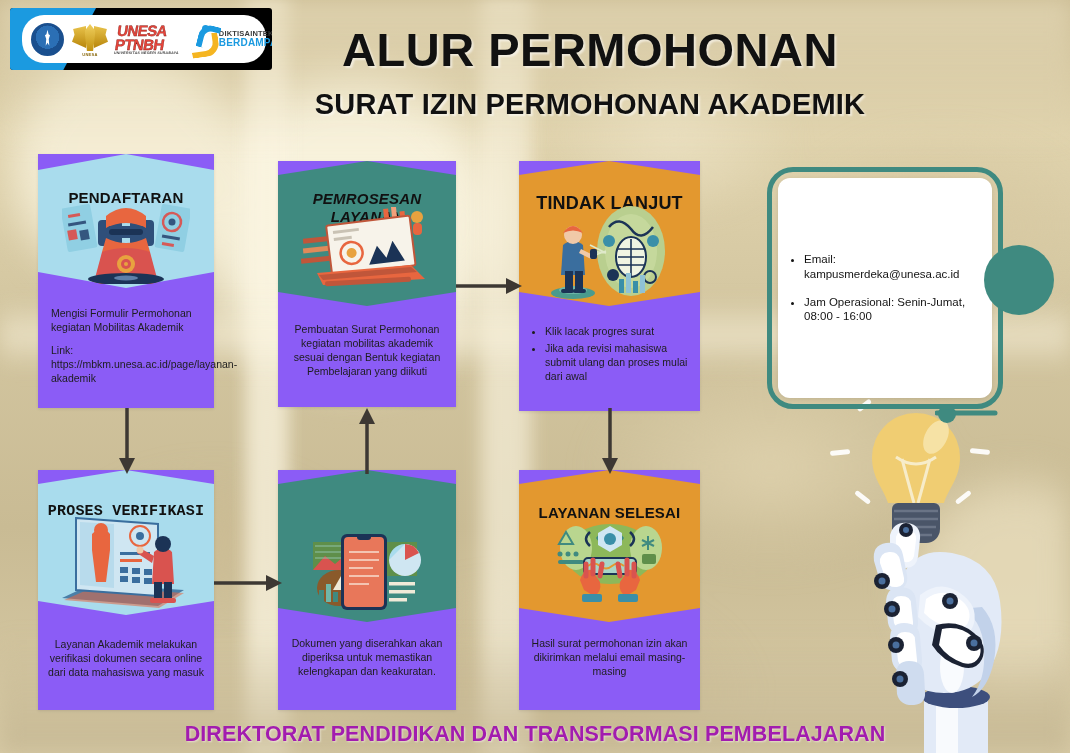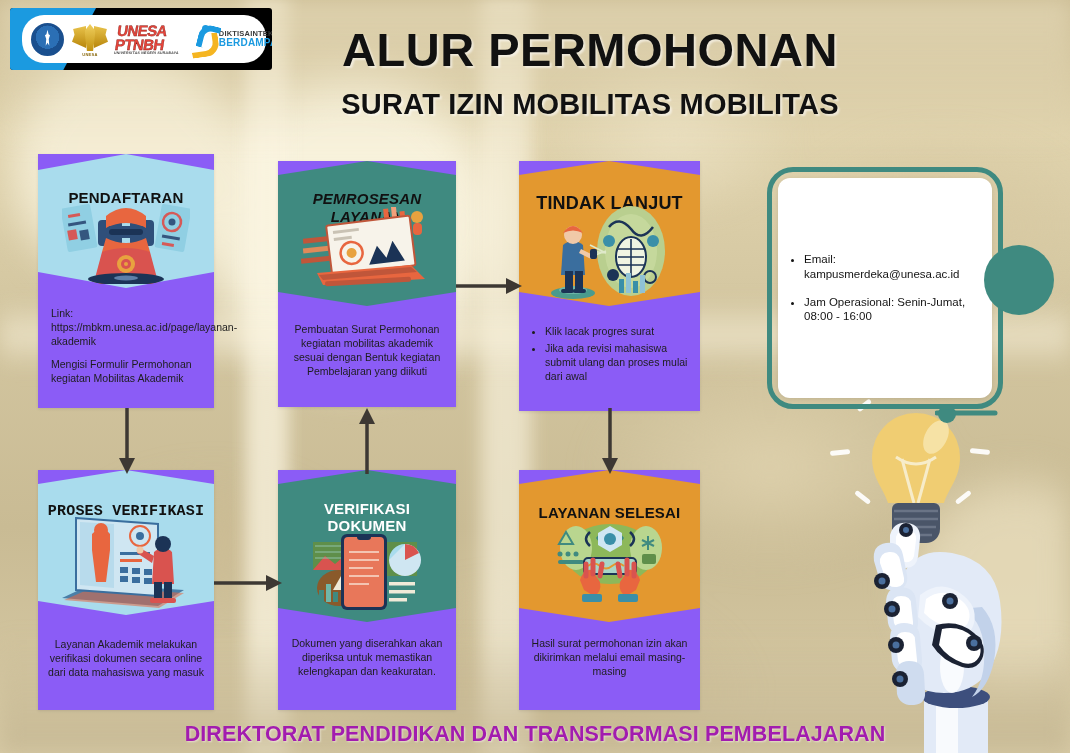--- a/index.html
+++ b/index.html
@@ -215,21 +215,21 @@
       </div>
       <div class="txt">
         <div class="t1">DIKTISAINTEK</div>
         <div class="t2">BERDAMPAK</div>
       </div>
     </div>
   </div>
 </div>
 
 <div id="title-main">ALUR PERMOHONAN</div>
-<div id="title-sub">SURAT IZIN MOBILITAS MOBILITAS</div>
+<div id="title-sub">SURAT IZIN PERMOHONAN AKADEMIK</div>
 <div id="footer">DIREKTORAT PENDIDIKAN DAN TRANSFORMASI PEMBELAJARAN</div>
 
 <div class="card" id="card-0" style="left:38px;top:154px;width:176px;height:254px;">
   <div class="card-head" style="height:134px;">
     <svg width="176" height="134" style="position:absolute;left:0;top:0;z-index:1;" viewBox="0 0 176 134" preserveAspectRatio="none">
       <polygon points="0,16 88,0 176,16 176,118 88,134 0,118" fill="#a9dced"></polygon>
     </svg>
     <div class="card-title" style="font-size:15px;color:#111;margin-top:-46px;">PENDAFTARAN</div>
 
     <svg width="128" height="86" viewBox="0 0 128 86" style="position:absolute;left:24px;top:44px;z-index:3;">
@@ -255,22 +255,22 @@
       <path d="M40 54 q24 -8 48 0 l8 30 q-32 10 -64 0 z" fill="#d9534f"></path>
       <circle cx="64" cy="66" r="9" fill="#e8a23f"></circle>
       <circle cx="64" cy="66" r="5" fill="#d9534f"></circle>
       <circle cx="64" cy="66" r="2" fill="#e8a23f"></circle>
       <ellipse cx="64" cy="81" rx="38" ry="6" fill="#1b3356"></ellipse>
       <ellipse cx="64" cy="80" rx="12" ry="2.5" fill="#5e7fa8"></ellipse>
     </svg>
   </div>
   <div class="card-art" style="height:0;"></div>
   <div class="card-body" style="margin-top:18px;text-align:left;">
+    <p>Mengisi Formulir Permohonan kegiatan Mobilitas Akademik</p>
     <p>Link: https://mbkm.unesa.ac.id/page/layanan-akademik</p>
-    <p>Mengisi Formulir Permohonan kegiatan Mobilitas Akademik</p>
   </div>
 </div>
 
 <div class="card" id="card-1" style="left:278px;top:161px;width:178px;height:246px;">
   <div class="card-head" style="height:145px;">
     <svg width="178" height="145" style="position:absolute;left:0;top:0;z-index:1;" viewBox="0 0 178 145" preserveAspectRatio="none">
       <polygon points="0,14 89,0 178,14 178,131 89,145 0,131" fill="#3f8a80"></polygon>
     </svg>
     <div class="card-title" style="font-size:15px;color:#111;margin-top:-52px;font-style:italic;">PEMROSESAN LAYANAN</div>
 
@@ -387,21 +387,20 @@
   <div class="card-body" style="margin-top:22px;text-align:center;padding:0 8px;">
     <p>Layanan Akademik melakukan verifikasi dokumen secara online dari data mahasiswa yang masuk</p>
   </div>
 </div>
 
 <div class="card" id="card-4" style="left:278px;top:470px;width:178px;height:240px;">
   <div class="card-head" style="height:152px;">
     <svg width="178" height="152" style="position:absolute;left:0;top:0;z-index:1;" viewBox="0 0 178 152" preserveAspectRatio="none">
       <polygon points="0,14 89,0 178,14 178,138 89,152 0,138" fill="#3f8a80"></polygon>
     </svg>
-    <div class="card-title" style="font-size:15px;color:#fff;margin-top:-58px;">VERIFIKASI DOKUMEN</div>
 
     <svg width="124" height="90" viewBox="0 0 124 90" style="position:absolute;left:27px;top:56px;z-index:3;">
       <rect x="8" y="16" width="36" height="28" fill="#5f8f4a"></rect>
       <rect x="78" y="16" width="34" height="34" fill="#5f8f4a"></rect>
       <path d="M8 44 l12 -14 l10 8 l14 -12 l0 18 z" fill="#d9534f"></path>
       <path d="M10 20 h32 M10 26 h32 M10 32 h32" stroke="#8fc2a8" stroke-width="1.2" fill="none"></path>
       <ellipse cx="34" cy="62" rx="22" ry="18" fill="#8a5a2b"></ellipse>
       <rect x="14" y="64" width="5" height="12" fill="#3f8a80"></rect>
       <rect x="21" y="58" width="5" height="18" fill="#6fb7a9"></rect>
       <rect x="28" y="66" width="5" height="10" fill="#3f8a80"></rect>

